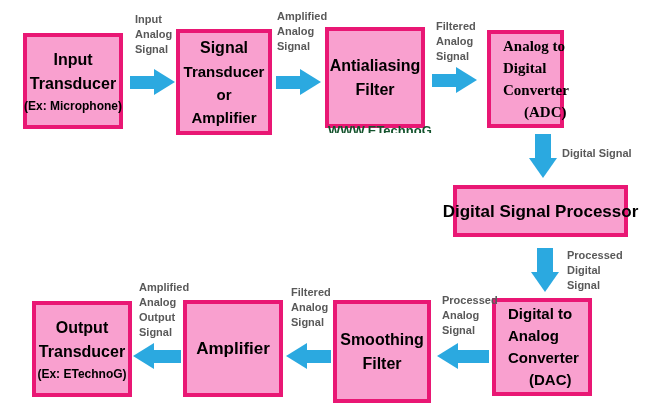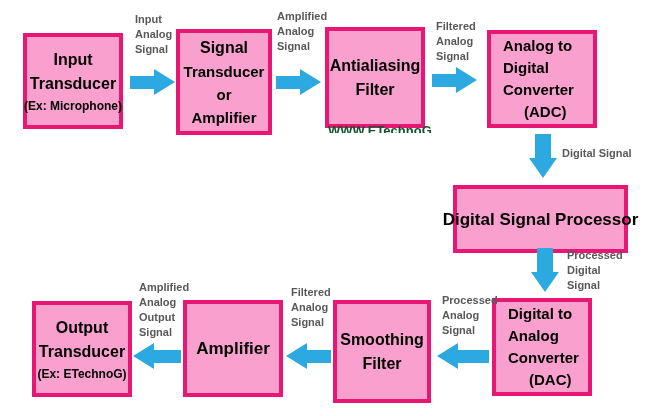--- a/index.html
+++ b/index.html
@@ -63,28 +63,28 @@
     <div class="bline">Transducer</div>
     <div class="bline">or</div>
     <div class="bline">Amplifier</div>
   </div>
 
   <div class="box" style="left:325px;top:27px;width:100px;height:101px;">
     <div class="bline big">Antialiasing</div>
     <div class="bline big">Filter</div>
   </div>
 
-  <div class="box align-left" style="left:487px;top:30px;width:110px;height:98px;">
+  <div class="box align-left" style="left:487px;top:30px;width:77px;height:98px;font-family:Liberation Serif, serif;">
     <div class="bline">Analog to</div>
     <div class="bline">Digital</div>
     <div class="bline">Converter</div>
     <div class="bline indent">(ADC)</div>
   </div>
 
-  <div class="box dsp-box" style="left:453px;top:185px;width:175px;height:68px;">
+  <div class="box dsp-box" style="left:453px;top:185px;width:175px;height:52px;">
     <div class="bline">Digital Signal Processor</div>
   </div>
 
   <div class="box align-left" style="left:492px;top:298px;width:100px;height:98px;">
     <div class="bline">Digital to</div>
     <div class="bline">Analog</div>
     <div class="bline">Converter</div>
     <div class="bline indent">(DAC)</div>
   </div>
 

